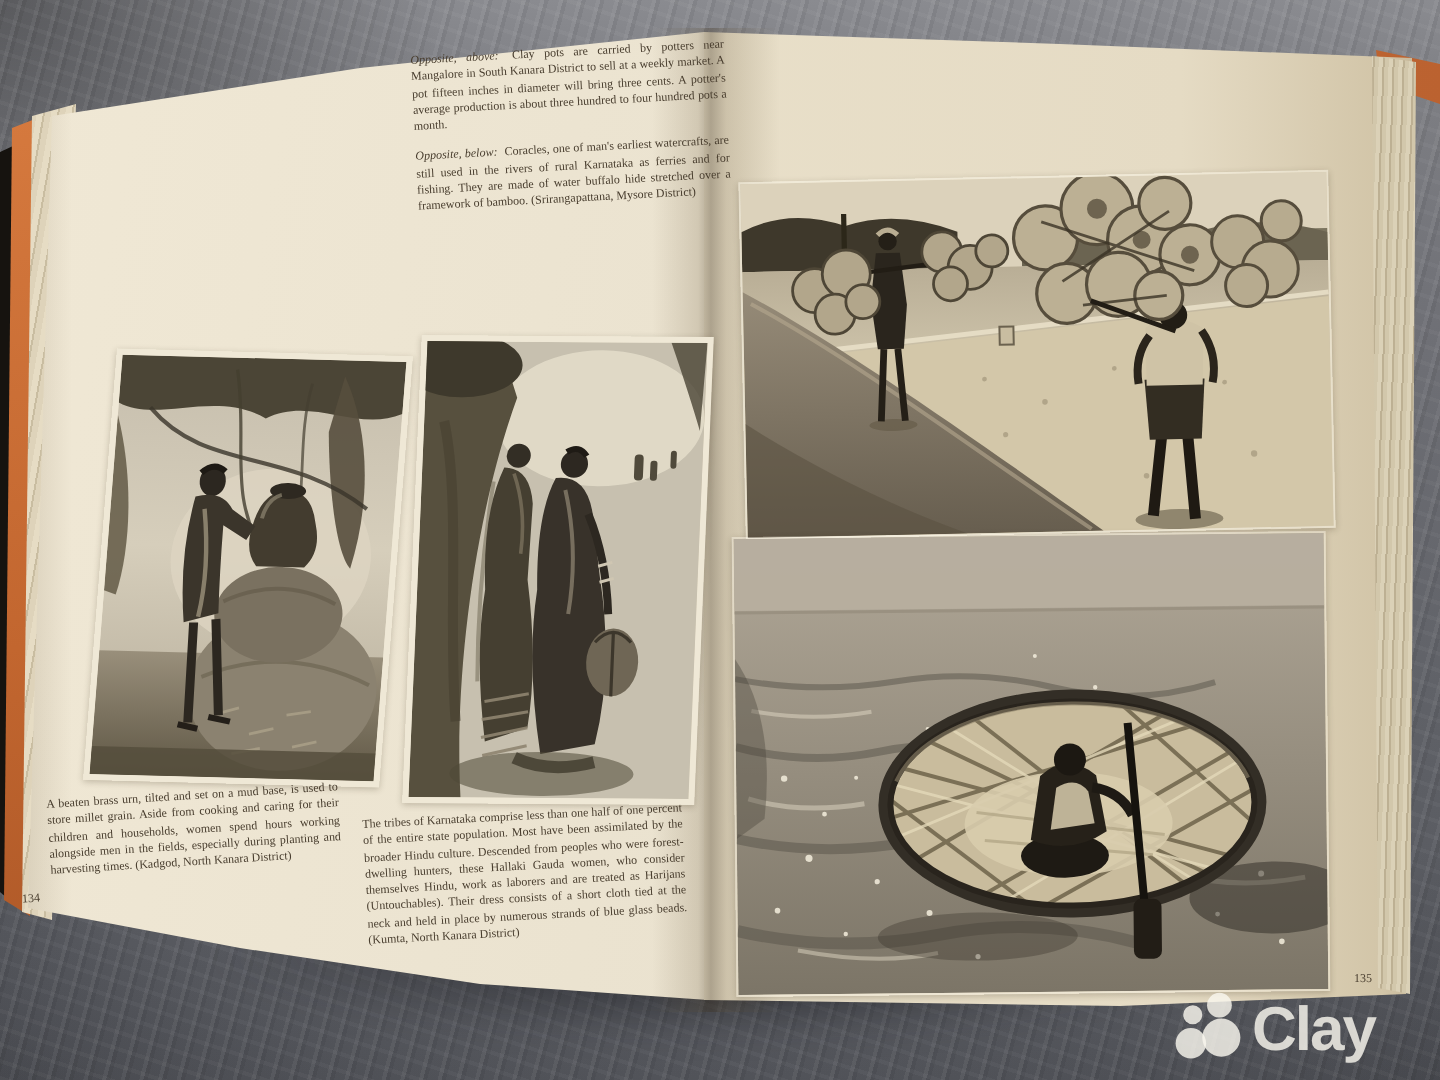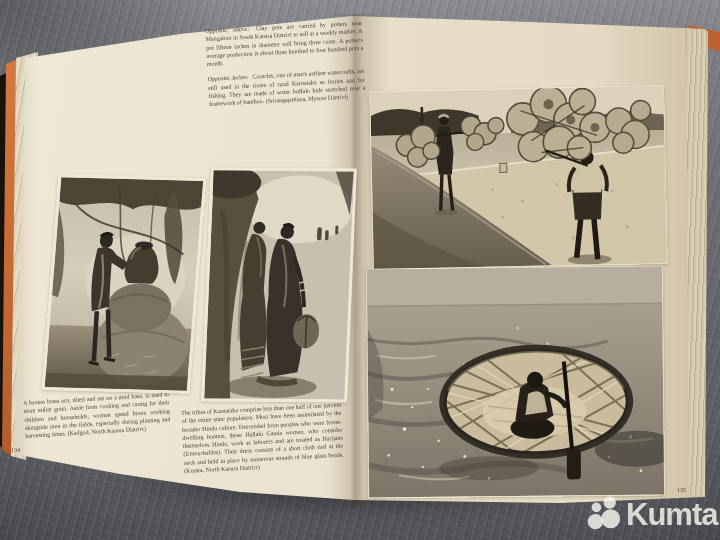--- a/index.html
+++ b/index.html
@@ -340,15 +340,15 @@
 
   <div class="vignette"></div>
 
   <div class="watermark">
     <svg class="wm-logo" viewBox="0 0 38 42">
       <circle cx="11" cy="13" r="5"></circle>
       <circle cx="25" cy="8" r="6.5"></circle>
       <circle cx="10" cy="28" r="8"></circle>
       <circle cx="26" cy="25" r="10"></circle>
     </svg>
-    <span class="wm-text">Kumta</span>
+    <span class="wm-text">Clay</span>
   </div>
 </div>
 
 </body></html>

